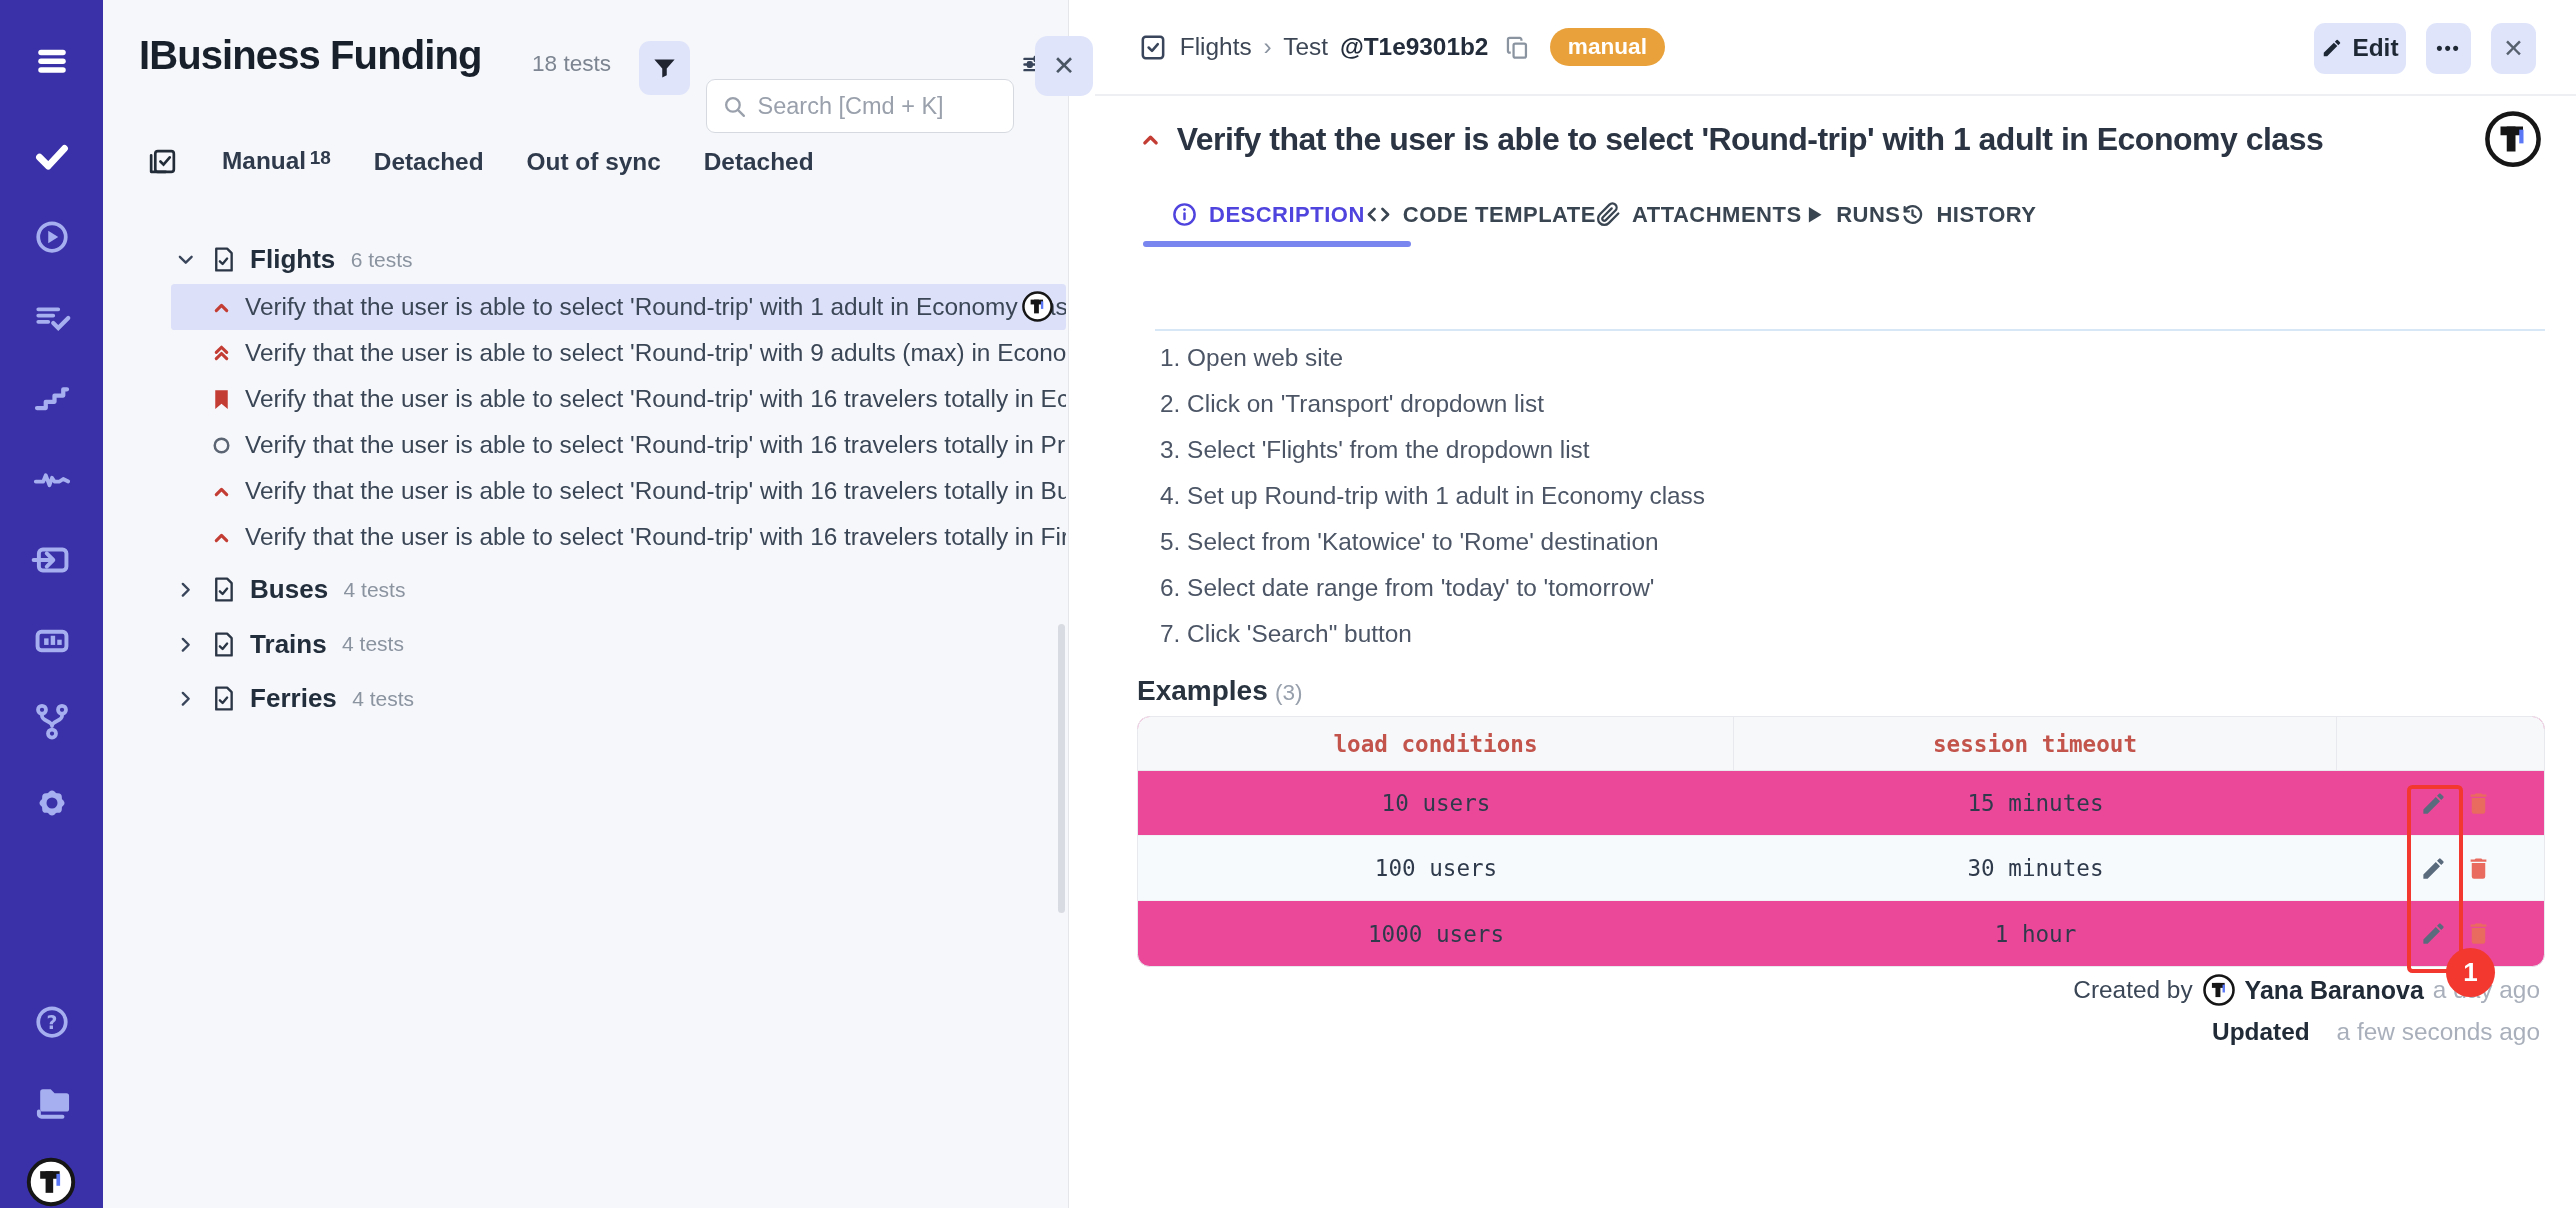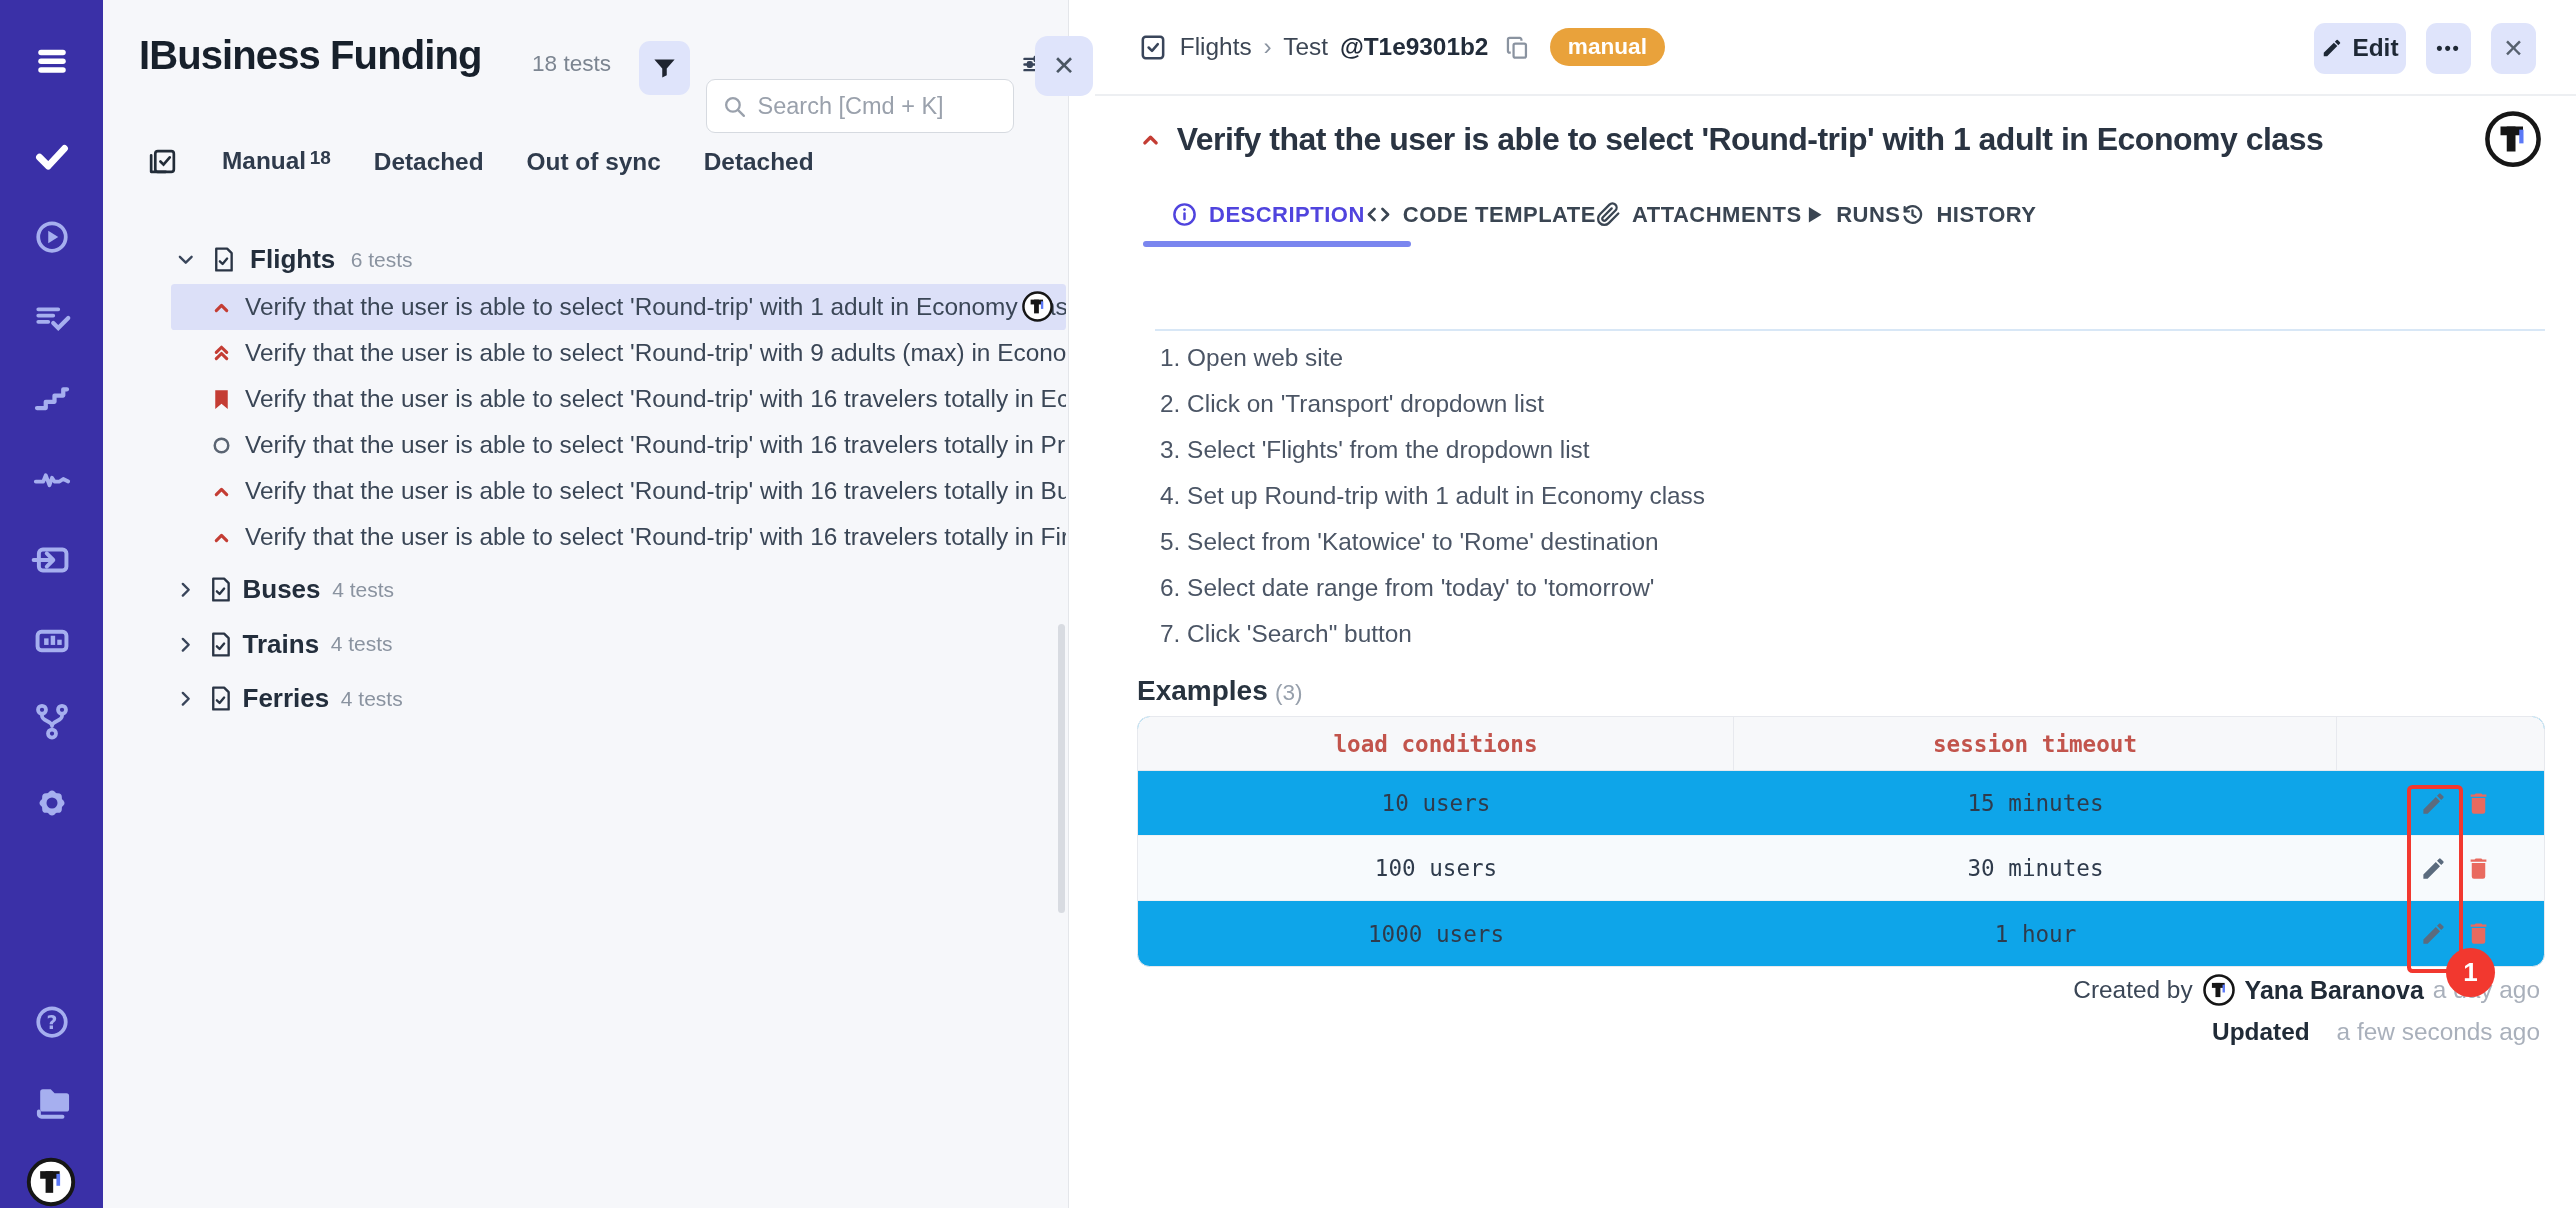--- a/index.html
+++ b/index.html
@@ -29,21 +29,21 @@
   .lp-tab { font-size:24.4px; font-weight:700; color:#2F3B4C; white-space:nowrap; }
   .lp-tab .cnt { font-size:19px; font-weight:700; color:#2F3B4C; vertical-align:5.4px; margin-left:3.6px; }
   .lp-tabs .tab-ico { color:#222C38; display:flex; }
 
   .tree { position:absolute; left:0; top:235px; right:1.8px; }
   .group-row { height:49px; display:flex; align-items:center; padding-left:71px; gap:11.8px; white-space:nowrap; }
   .group-row .glabel { font-size:26px; font-weight:700; color:#232E3C; }
   .group-row .gcount { font-size:21px; color:#8A93A0; margin-left:3.6px; }
   .group-row .chev { color:#39455A; display:flex; }
   .group-row .doc { color:#2A3545; display:flex; }
-  .gm { margin-top:5.4px;gap:8px; }
+  .gm { margin-top:5.4px; }
   .test-row { height:46px; margin-left:68px; display:flex; align-items:center; gap:11px; padding-left:38px; white-space:nowrap; overflow:hidden; position:relative; font-size:24.4px; color:#3A4656; border-radius:3.6px; }
   .test-row.selected { background:#DCE0F8; }
   .prio { flex:none; display:flex; }
   .row-logo { position:absolute; right:12.7px; top:6.3px; width:33px; height:33px; }
   .lp-scroll { position:absolute; right:2.7px; top:624px; width:7.2px; height:289px; background:#D8DBE1; border-radius:3.6px; }
 
   
   .right-panel { position:absolute; left:1095px; top:0; width:1481px; height:1208px; background:#fff; }
   .rp-header-line { position:absolute; left:0; top:94px; width:100%; height:1.8px; background:#EDEFF2; }
   .breadcrumb { position:absolute; left:42px; top:0; height:94px; display:flex; align-items:center; gap:11.8px; font-size:24.4px; color:#3C4654; white-space:nowrap; }
@@ -73,21 +73,21 @@
   .edit-steps-pill { display:flex; align-items:center; gap:12.7px; background:#E9EDFC; border-radius:11px; padding:9px 14.5px; border:none; cursor:pointer; font-family:"Liberation Sans",sans-serif; }
   .edit-steps-pill .es-label { font-size:23.5px; color:#6F7987; }
   .beta-chip { background:#A3B5F1; color:#fff; font-size:21px; padding:3.6px 14.5px; border-radius:904px; }
   .steps-divider { position:absolute; left:60px; top:329px; width:1390px; height:1.8px; background:#D8E7F6; }
   .steps-list { position:absolute; left:65px; top:335px; }
   .step-item { height:46px; display:flex; align-items:center; font-size:24.4px; color:#4B5565; white-space:nowrap; }
 
   .examples-head { position:absolute; left:42px; top:675px; font-size:28px; font-weight:700; color:#28333F; }
   .examples-head .ex-count { font-size:22.6px; font-weight:400; color:#97A0AC; margin-left:7.2px; }
 
-  .ex-table { position:absolute; left:42px; top:716px; width:1408px; border:1.8px solid #E7E9EE; border-radius:12.7px; overflow:hidden; background:#0ea5e9; }
+  .ex-table { position:absolute; left:42px; top:716px; width:1408px; border:1.8px solid #E7E9EE; border-radius:12.7px; overflow:hidden; background:#ec4899; }
   .ex-row { display:grid; grid-template-columns:596px 603px 1fr; }
   .ex-thead { height:54px; background:#F7F8FA; border-bottom:1.8px solid #E7E9EE; }
   .ex-th { display:flex; align-items:center; justify-content:center; font-family:"DejaVu Sans Mono", monospace; font-size:22.6px; font-weight:700; color:#C2544C; border-right:1.8px solid #E7E9EE; }
   .ex-th:last-child { border-right:none; }
   .ex-tr { height:65px; border-bottom:1.8px solid #EFF1F4; }
   .ex-tr:last-child { border-bottom:none; }
   .ex-tr.alt { background:#F7FAFD; }
   .ex-td { display:flex; align-items:center; justify-content:center; font-family:"DejaVu Sans Mono", monospace; font-size:22.6px; color:#2F3B4C; }
   .ex-td.actions { justify-content:flex-end; padding-right:52px; gap:18px; }
   .icon-btn { background:none; border:none; display:flex; cursor:pointer; padding:0; }

